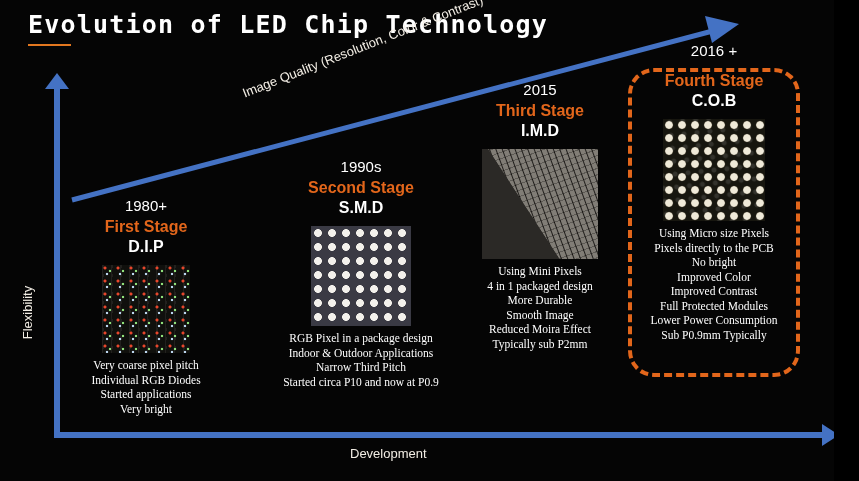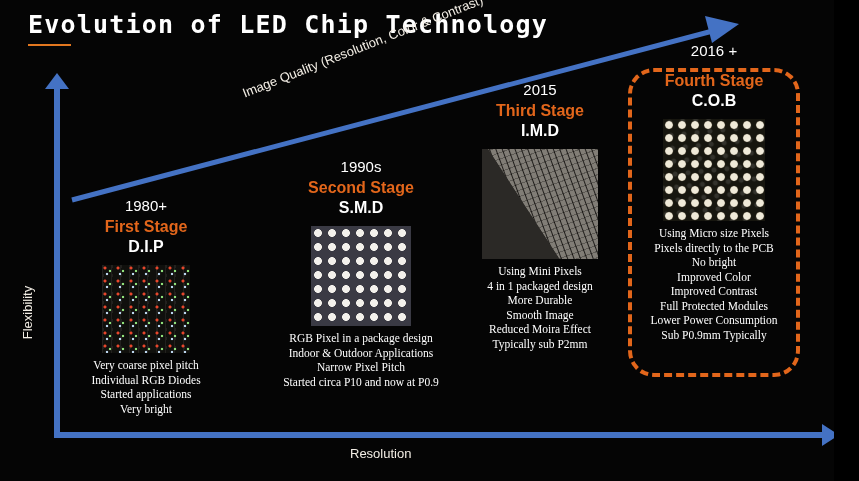--- a/index.html
+++ b/index.html
@@ -107,21 +107,21 @@
 <div id="stage">
 
   <div class="title">Evolution of LED Chip Technology</div>
   <div class="title-rule"></div>
 
   <div class="axis-v"></div>
   <div class="axis-v-head"></div>
   <div class="axis-h"></div>
   <div class="axis-h-head"></div>
   <div class="axis-label-y">Flexibility</div>
-  <div class="axis-label-x">Resolution</div>
+  <div class="axis-label-x">Development</div>
 
   <svg class="diag" viewBox="0 0 859 481">
     <line x1="72" y1="200" x2="724" y2="28" stroke="#4472C4" stroke-width="5"></line>
     <polygon points="739,24 705,16 712,43" fill="#4472C4"></polygon>
   </svg>
   <div class="diag-label">Image Quality (Resolution, Color &amp; Contrast)</div>
 
   <div class="stage" style="left:78px;top:196px;width:136px;">
     <div class="year">1980+</div>
     <div class="name">First Stage</div>
@@ -138,21 +138,21 @@
   <div class="stage" style="left:255px;top:157px;width:212px;">
     <div class="year">1990s</div>
     <div class="name">Second Stage</div>
     <div class="abbr">S.M.D</div>
     <div class="chip chip-smd" style="width:100px;height:100px;">
       <div class="dots"></div>
     </div>
     <div class="bullets">
       <div>RGB Pixel in a package design</div>
       <div>Indoor &amp; Outdoor Applications</div>
-      <div>Narrow Pixel Pitch</div>
+      <div>Narrow Third Pitch</div>
       <div>Started circa P10 and now at P0.9</div>
     </div>
   </div>
 
   <div class="stage" style="left:460px;top:80px;width:160px;">
     <div class="year">2015</div>
     <div class="name">Third Stage</div>
     <div class="abbr">I.M.D</div>
     <div class="chip chip-imd" style="width:116px;height:110px;">
       <div class="mesh"></div>

